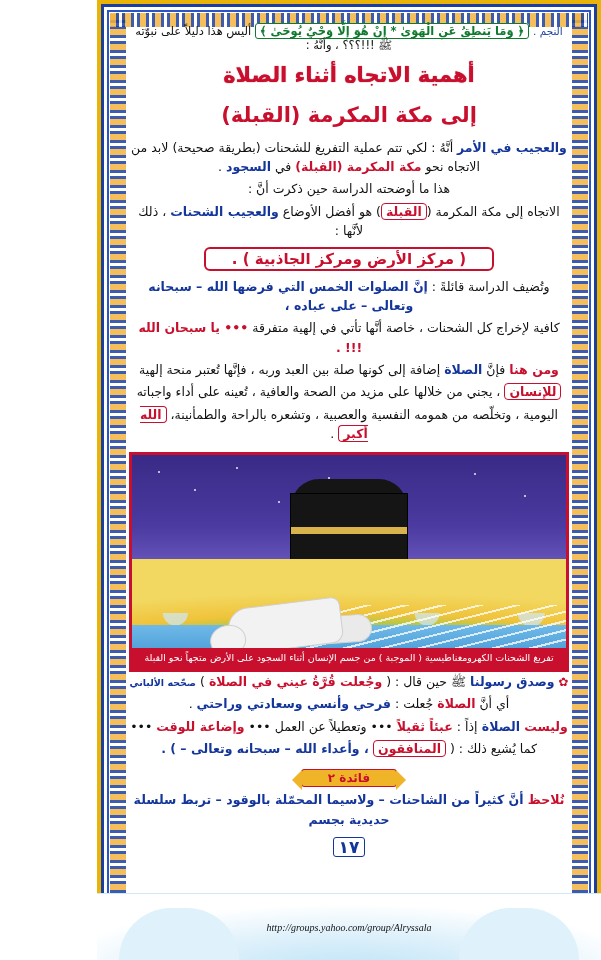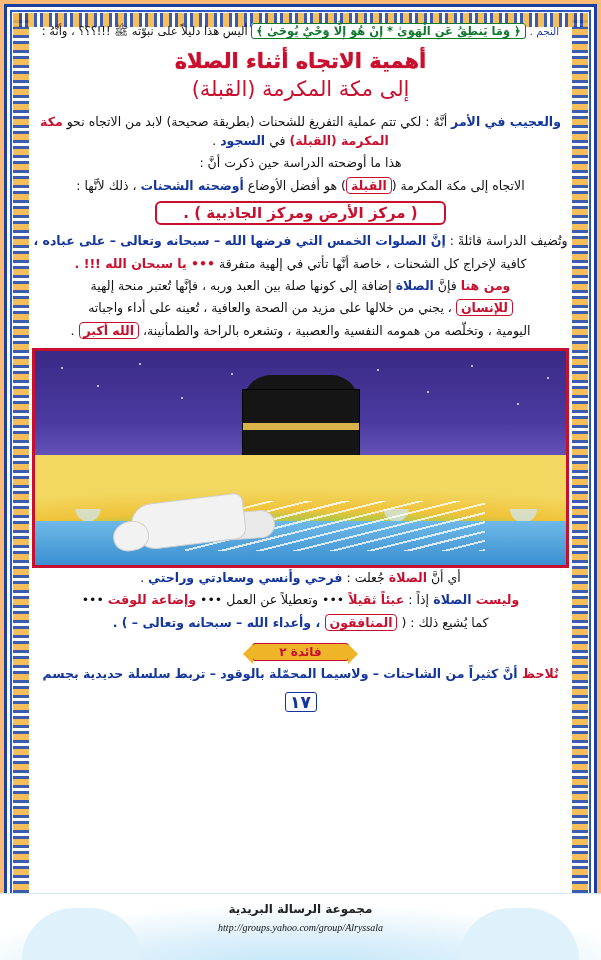--- a/index.html
+++ b/index.html
@@ -4,22 +4,22 @@
 <style>
   html,body{margin:0;padding:0;}
   body{
     width:601px;height:960px;
     background:#ffffff;
     font-family:"DejaVu Sans","Liberation Sans",sans-serif;
     overflow:hidden;
   }
   #page{
     position:relative;
-    width:601px;height:960px;
-    background:#fdba74;
+    width:504px;height:960px;
+    background:#eab308;
     box-sizing:border-box;
   }
   
   .frame-outer{
     position:absolute;left:4px;top:4px;right:4px;bottom:4px;
     border:3px solid #1b3fa0;
     box-sizing:border-box;
     background:#ffffff;
   }
   .frame-inner{
@@ -84,24 +84,24 @@
   .title{
     color:#c8102e;
     font-weight:bold;
     font-size:21px;
     line-height:1.35;
     margin:6px 0 0 0;
     text-shadow:0 0 1px #c8102e;
   }
   .title2{
     color:#c8102e;
-    font-weight:normal;
+    font-weight:bold;
     font-size:21px;
     line-height:1.35;
-    margin:0 0 8px 0;
+    margin:12px 0 8px 0;
   }
   .blue{color:#14369b;font-weight:bold;}
   .red{color:#c8102e;font-weight:bold;}
   .black{color:#111;}
   .boxed-red{
     color:#c8102e;font-weight:bold;
     border:1.5px solid #c8102e;border-radius:4px;padding:0 4px;
   }
   .center-red-big{
     color:#c8102e;font-weight:bold;font-size:15px;
@@ -275,21 +275,21 @@
 
     <div class="line">
       <span class="blue">والعجيب في الأمر</span><span class="black"> أنَّهُ : لكي تتم عملية التفريغ للشحنات (بطريقة صحيحة)</span><span class="black"> لابد من الاتجاه نحو </span><span class="red">مكة المكرمة (القبلة)</span><span class="black"> في </span><span class="blue">السجود</span><span class="black"> .</span>
     </div>
 
     <div class="line">
       <span class="black">هذا ما أوضحته الدراسة حين ذكرت أنَّ :</span>
     </div>
 
     <div class="line">
-      <span class="black">الاتجاه إلى مكة المكرمة (</span><span class="boxed-red">القبلة</span><span class="black">) هو أفضل الأوضاع </span><span class="blue">أوضحته الشحنات</span><span class="black"> ، ذلك لأنَّها :</span>
+      <span class="black">الاتجاه إلى مكة المكرمة (</span><span class="boxed-red">القبلة</span><span class="black">) هو أفضل الأوضاع </span><span class="blue">والعجيب الشحنات</span><span class="black"> ، ذلك لأنَّها :</span>
     </div>
 
     <div class="center-red-big">
       <span class="bx">( مركز الأرض ومركز الجاذبية ) .</span>
     </div>
 
     <div class="line">
       <span class="black">وتُضيف الدراسة قائلةً : </span><span class="blue">إنَّ الصلوات الخمس التي فرضها الله – سبحانه وتعالى – على عباده ،</span>
     </div>
 
@@ -324,23 +324,27 @@
       <div class="kaaba-arch"></div>
       <div class="kaaba-plat"></div>
       <div class="kaaba-band"></div>
       <div class="ground"></div>
       <div class="wave"></div>
       <div class="water"></div>
       <div class="rays"></div>
       <div class="person-leg"></div>
       <div class="person-body"></div>
       <div class="person-head"></div>
-    </div>
-
-
+      <div class="fig-caption">تفريغ الشحنات الكهرومغناطيسية ( الموجبة ) من جسم الإنسان أثناء السجود على الأرض متجهاً نحو القبلة</div>
+    </div>
+
+
+    <div class="line">
+      <span class="flower">✿ </span><span class="blue">وصدق رسولنا</span><span class="black"> ﷺ </span><span class="black">حين قال : ( </span><span class="red">وجُعلت قُرَّةُ عيني في الصلاة</span><span class="black"> ) </span><span class="tiny blue">صحّحه الألباني</span>
+    </div>
 
     <div class="line">
       <span class="black">أي أنَّ </span><span class="red">الصلاة</span><span class="black"> جُعلت : </span><span class="blue">فرحي وأنسي وسعادتي وراحتي</span><span class="black"> .</span>
     </div>
 
 
     <div class="line">
       <span class="red">وليست</span><span class="blue"> الصلاة </span><span class="black">إذاً : </span><span class="red">عبئاً ثقيلاً</span><span class="black"> ••• وتعطيلاً عن العمل ••• </span><span class="red">وإضاعة للوقت</span><span class="black"> •••</span>
     </div>
 
@@ -354,16 +358,15 @@
 
     <div class="line">
       <span class="red">نُلاحظ</span><span class="blue"> أنَّ كثيراً من الشاحنات – ولاسيما المحمّلة بالوقود – تربط سلسلة حديدية بجسم</span>
     </div>
 
     <div class="pagenum">١٧</div>
   </div>
 
   <div class="footer">
     <div class="cloud"></div>
-    <div class="footer-txt">مجموعة الرسالة البريدية</div>
     <div class="footer-url">http://groups.yahoo.com/group/Alryssala</div>
   </div>
 </div>
 
 </body></html>

